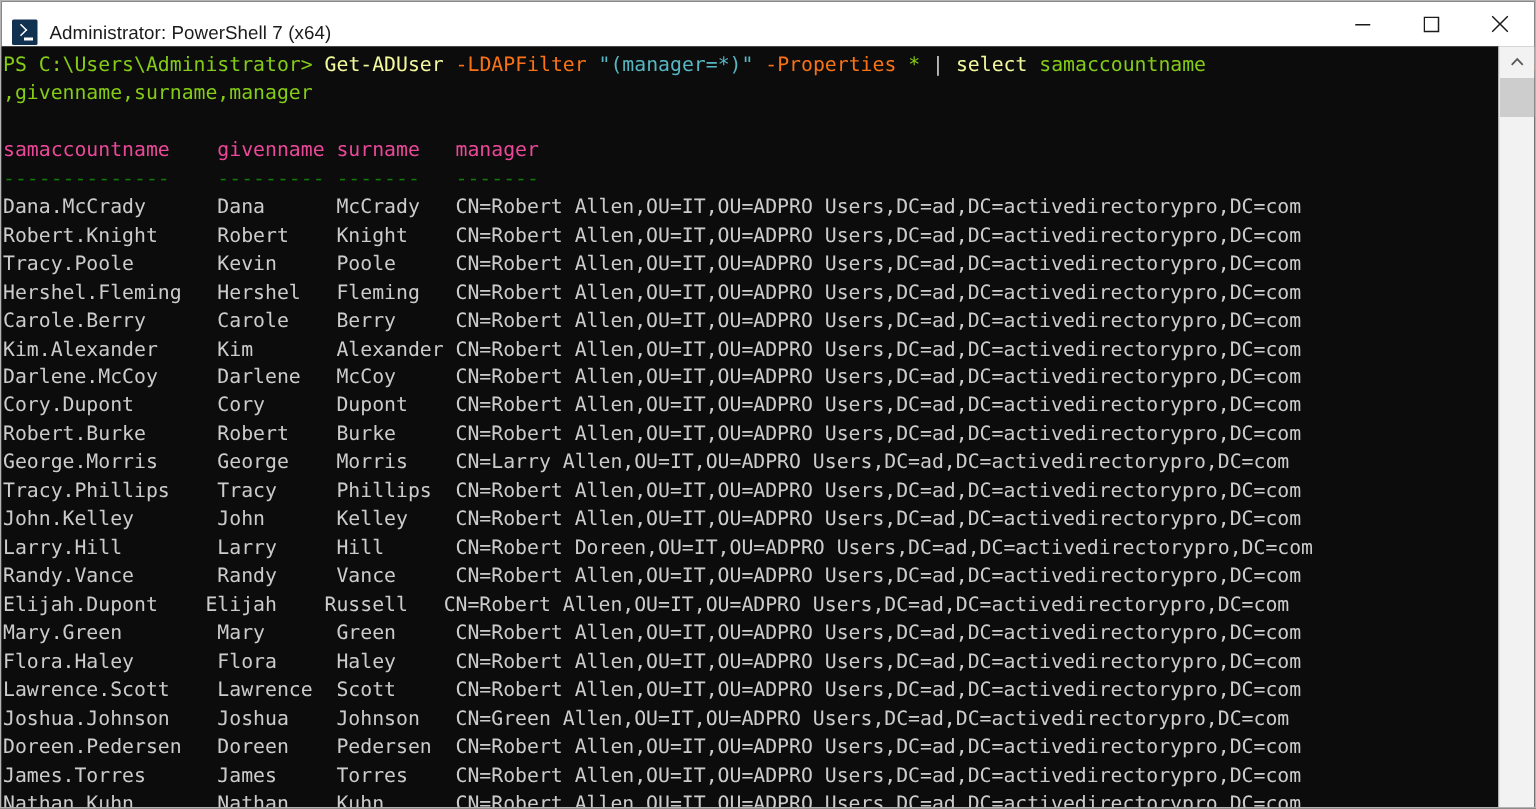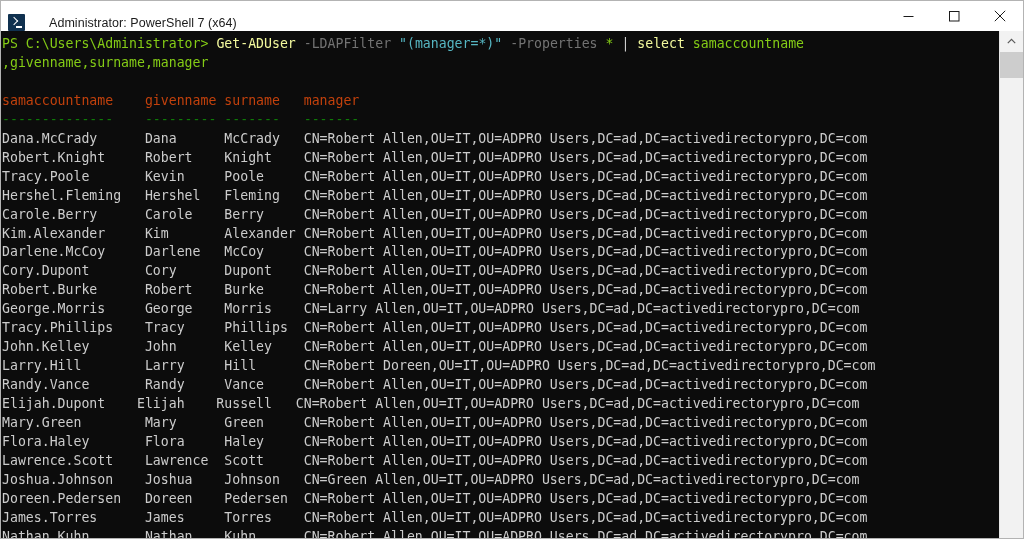--- a/index.html
+++ b/index.html
@@ -23,24 +23,23 @@
     border: 1px solid #b3b3b3;
     overflow: hidden;
   }
 
   
   .titlebar {
     height: 46px;
     background: #ffffff;
     display: flex;
     align-items: center;
-    border-bottom: 3px solid #a16207;
+    border-bottom: 5px solid #a16207;
     box-sizing: border-box;
     position: relative;
-    gap: 16px;
   }
   .title-icon {
     width: 17px;
     height: 17px;
     margin-left: 7px;
     margin-right: 8px;
     background: #10314f;
     border-radius: 1px;
     position: relative;
     flex: none;
@@ -112,24 +111,24 @@
     margin: 0;
     font-family: "DejaVu Sans Mono", monospace;
     font-size: 13.2px;
     line-height: 18.95px;
     color: #cccccc;
     white-space: pre;
     letter-spacing: 0px;
   }
   .tok-default { color: #84cc16; }
   .tok-cmdlet  { color: #f3f99d; }
-  .tok-param   { color: #737373; }
+  .tok-param   { color: #f97316; }
   .tok-string  { color: #56b6c2; }
   .tok-operator{ color: #cccccc; }
-  .hdr         { color: #c2410c; }
+  .hdr         { color: #ec4899; }
   .hdr-rule    { color: #0f7a08; }
   .row-text    { color: #cccccc; }
 
   
   .scrollbar {
     position: absolute;
     right: 0;
     top: 0;
     bottom: 0;
     width: 24px;

